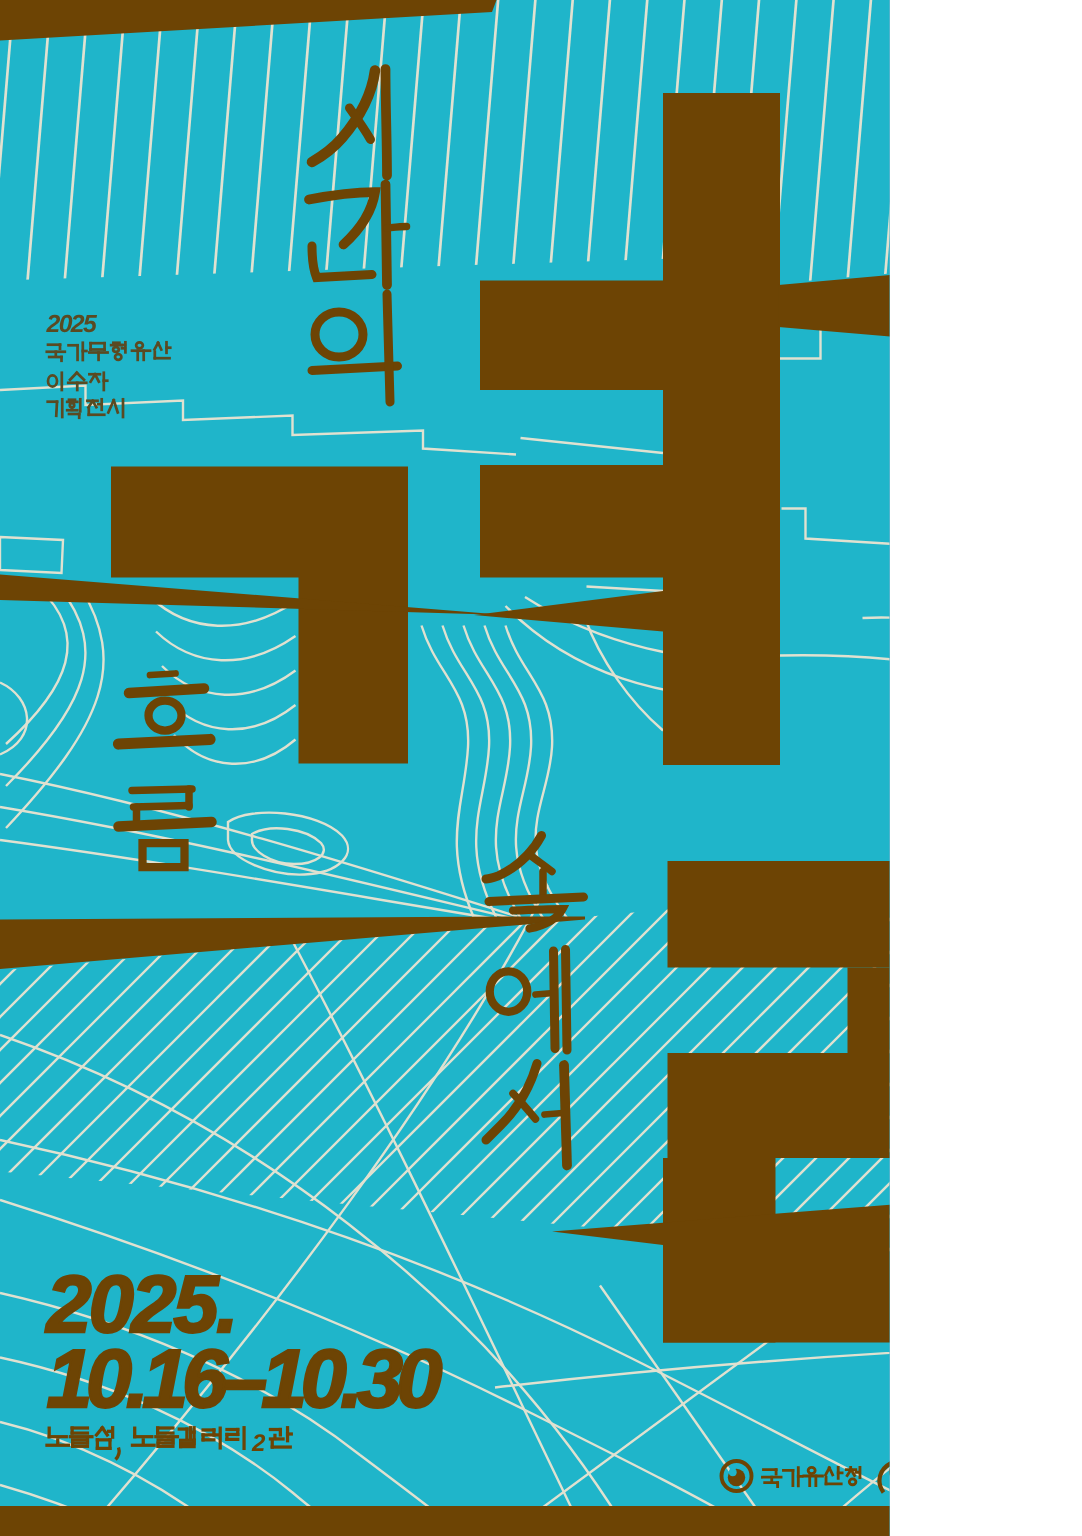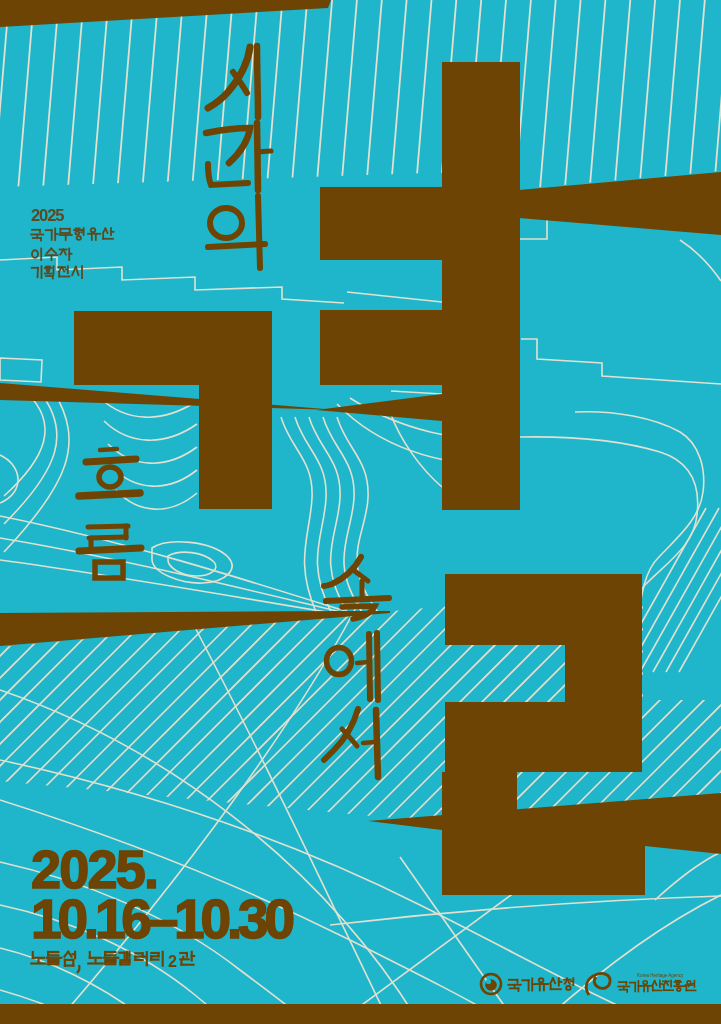--- a/index.html
+++ b/index.html
@@ -1,12 +1,12 @@
 <!DOCTYPE html>
-<html><head><meta charset="utf-8"><style>html,body{margin:0;padding:0;background:#fff}#poster{position:relative;width:721px;height:1024px;overflow:hidden;background:#0369a1;font-family:"Liberation Sans",sans-serif;}</style></head><body>
+<html><head><meta charset="utf-8"><style>html,body{margin:0;padding:0;background:#fff}#poster{position:relative;width:593px;height:1024px;overflow:hidden;background:#0369a1;font-family:"Liberation Sans",sans-serif;font-style:italic;}</style></head><body>
 <div id="poster"><svg width="721" height="1024" viewBox="0 0 721 1024">
       <rect width="721" height="1024" fill="#1fb5ca"></rect>
       <defs>
         <clipPath id="stripeclip">
           <polygon points="0,0 721,0 721,171 519,189 460,172 0,187"></polygon>
         </clipPath>
         <clipPath id="hatchclip">
           <polygon points="0,647 643,588 643,700 721,700 721,849 0,781"></polygon>
         </clipPath>
       </defs>

